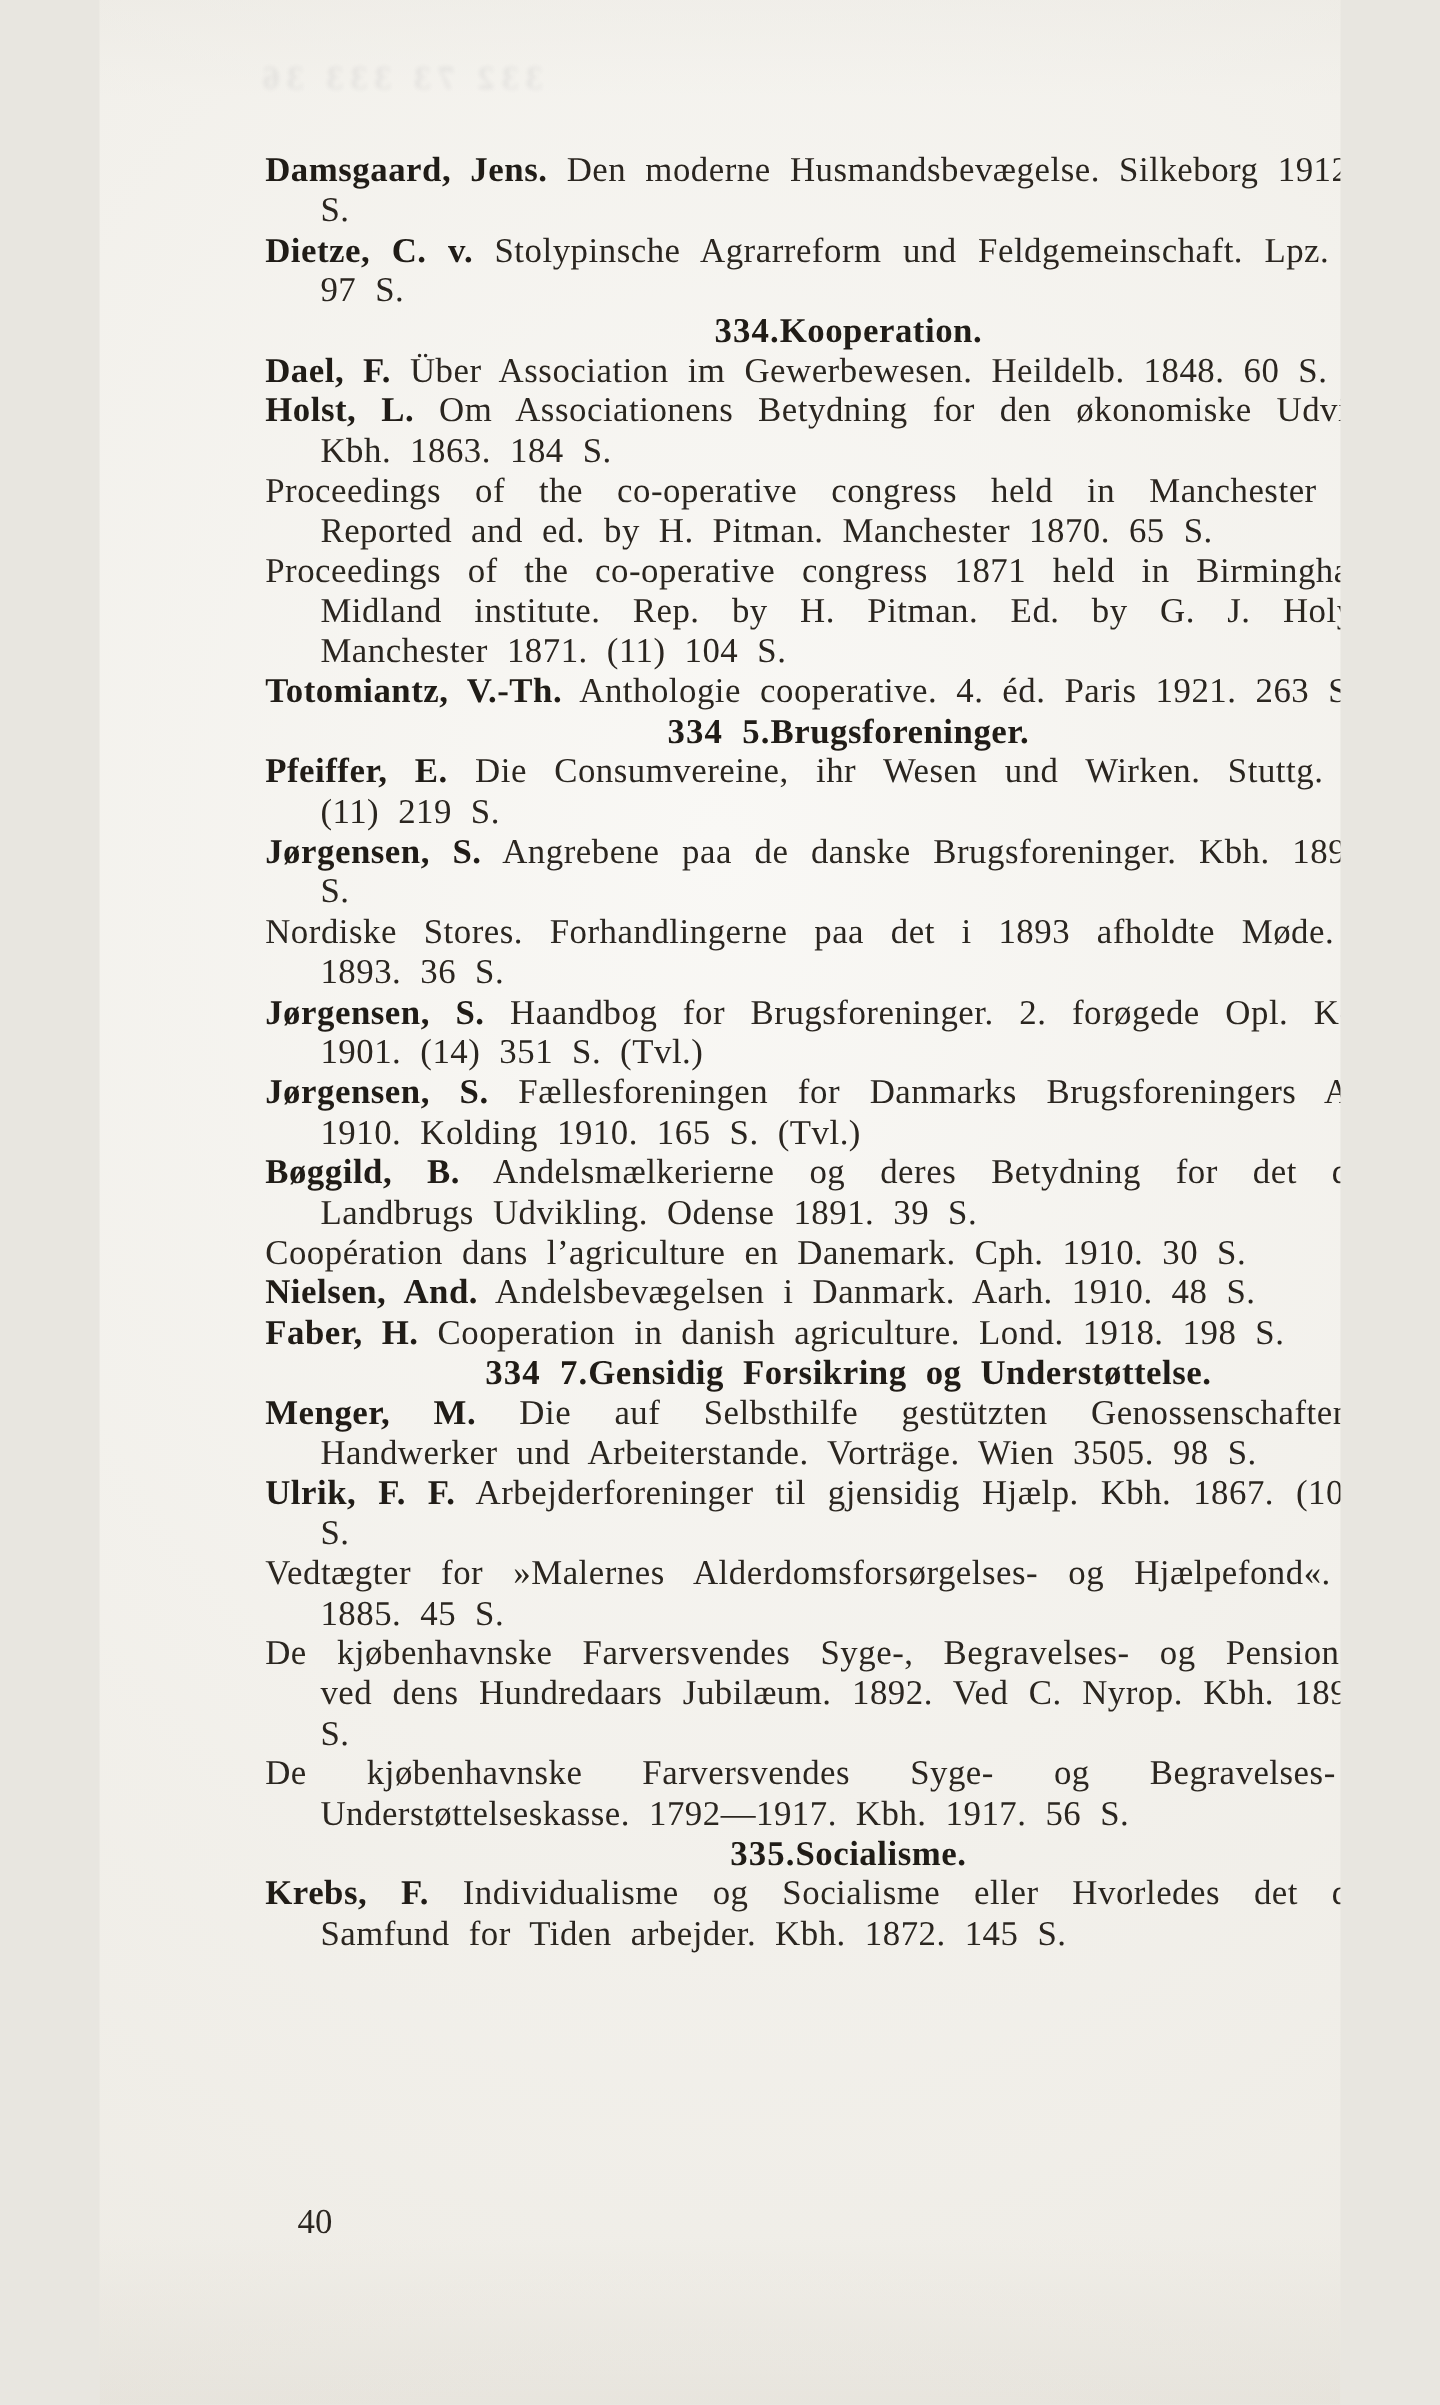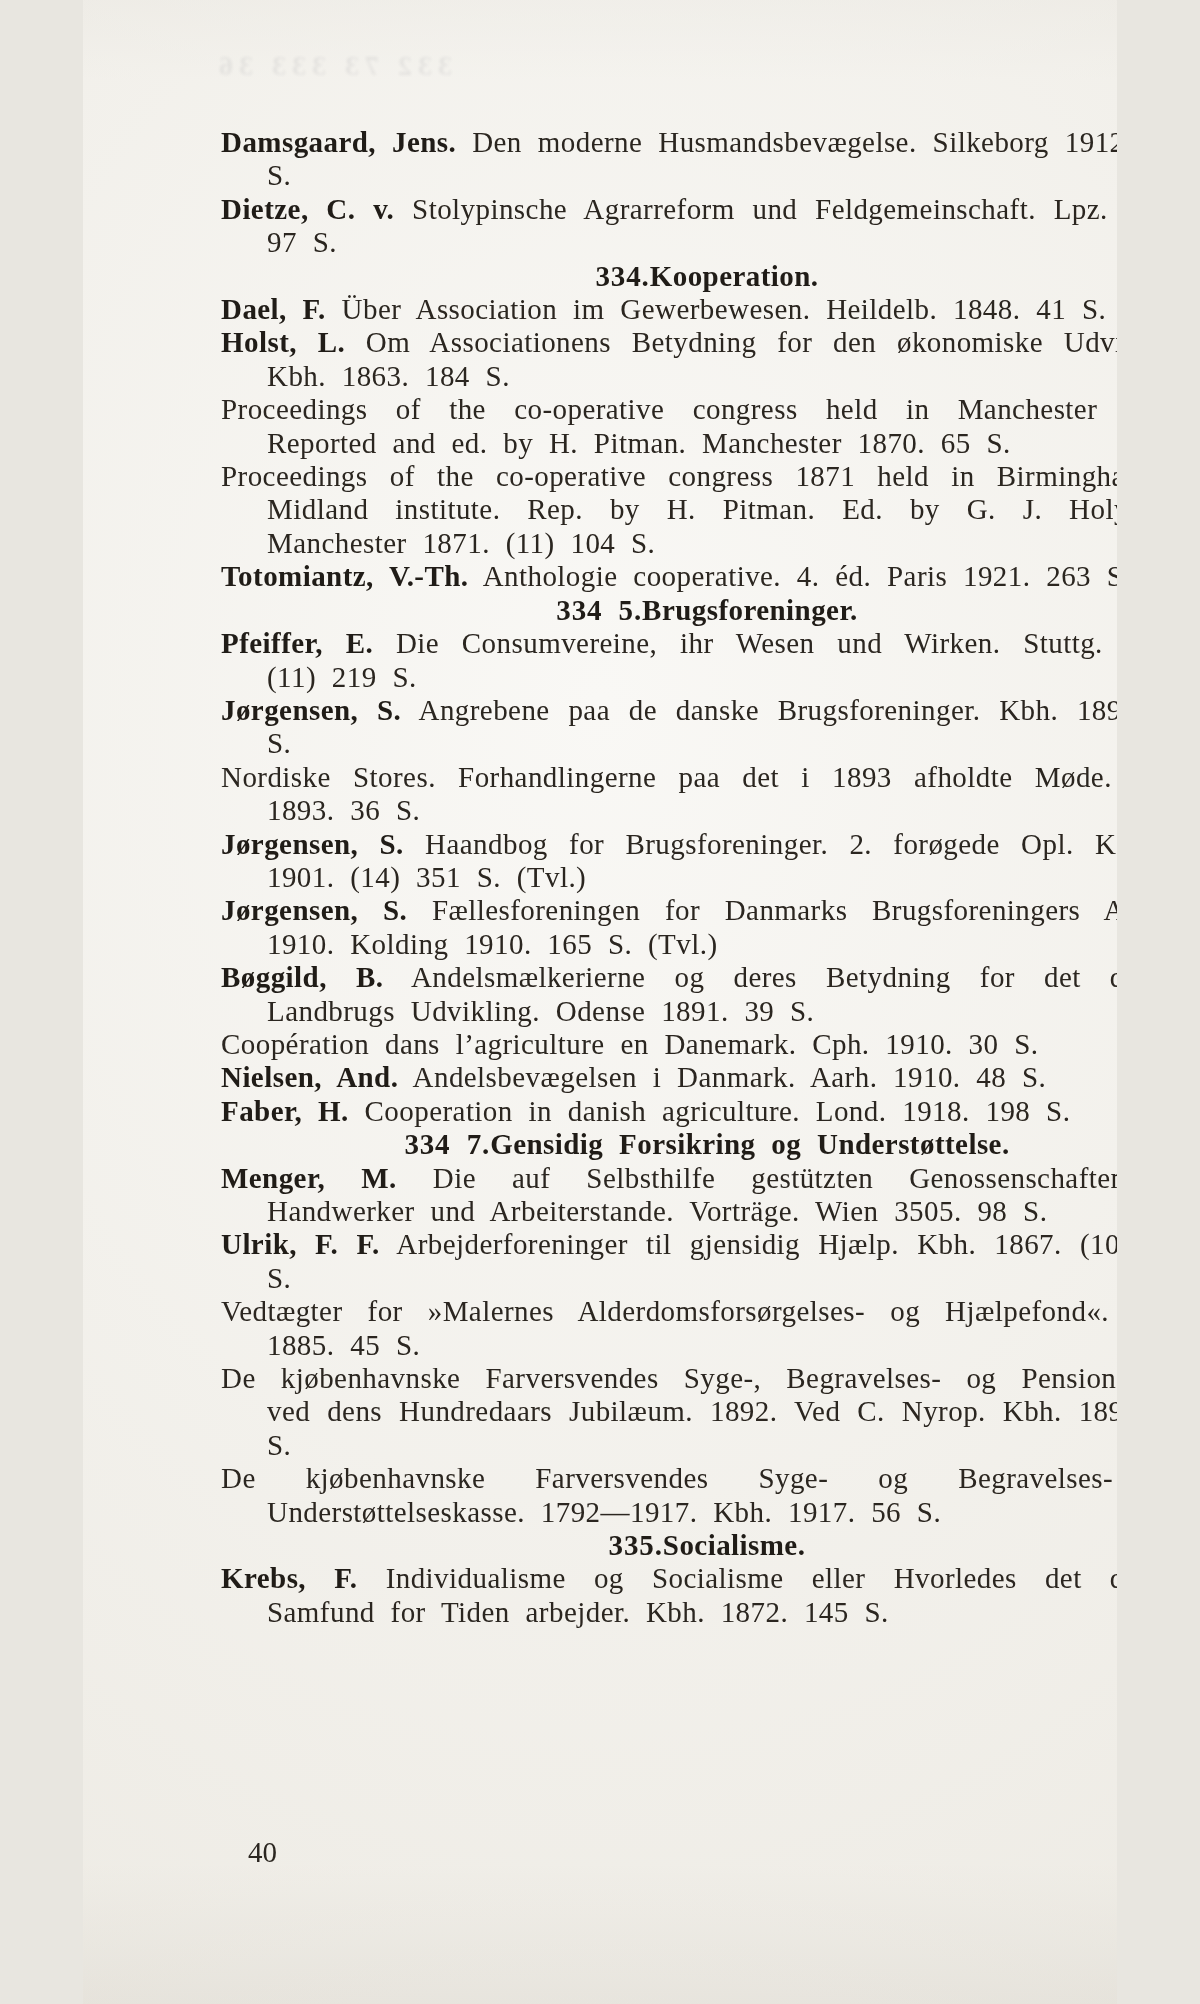--- a/index.html
+++ b/index.html
@@ -74,21 +74,21 @@
 
   <div class="textblock">
 
     <p class="entry"><b>Damsgaard, Jens.</b> <span>Den moderne Husmandsbevægelse. Silkeborg 1912. 146 S.</span></p>
     <p class="entry"><b>Dietze, C. v.</b> <span>Stolypinsche Agrarreform und Feldgemeinschaft. Lpz. 1920. 97 S.</span></p>
 
     <p class="section-head">
         <b class="sec-num">334.</b>
         <b class="sec-title">Kooperation.</b>
       </p>
-    <p class="entry"><b>Dael, F.</b> <span>Über Association im Gewerbewesen. Heildelb. 1848. 41 S.</span></p>
+    <p class="entry"><b>Dael, F.</b> <span>Über Association im Gewerbewesen. Heildelb. 1848. 60 S.</span></p>
     <p class="entry"><b>Holst, L.</b> <span>Om Associationens Betydning for den økonomiske Udvikling. Kbh. 1863. 184 S.</span></p>
     <p class="entry"><span>Proceedings of the co-operative congress held in Manchester 1870. Reported and ed. by H. Pitman. Manchester 1870. 65 S.</span></p>
     <p class="entry"><span>Proceedings of the co-operative congress 1871 held in Birmingham &amp; Midland institute. Rep. by H. Pitman. Ed. by G. J. Holyoake. Manchester 1871. (11) 104 S.</span></p>
     <p class="entry"><b>Totomiantz, V.-Th.</b> <span>Anthologie cooperative. 4. éd. Paris 1921. 263 S.</span></p>
 
     <p class="section-head">
         <b class="sec-num">334 5.</b>
         <b class="sec-title">Brugsforeninger.</b>
       </p>
     <p class="entry"><b>Pfeiffer, E.</b> <span>Die Consumvereine, ihr Wesen und Wirken. Stuttg. 1869. (11) 219 S.</span></p>

